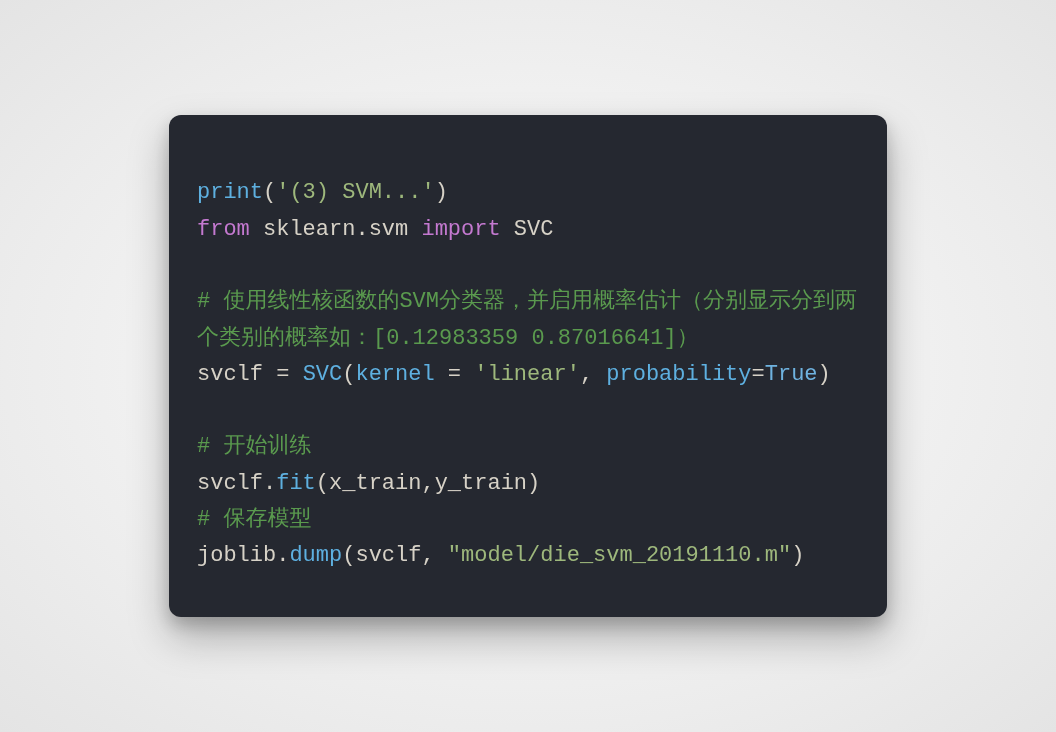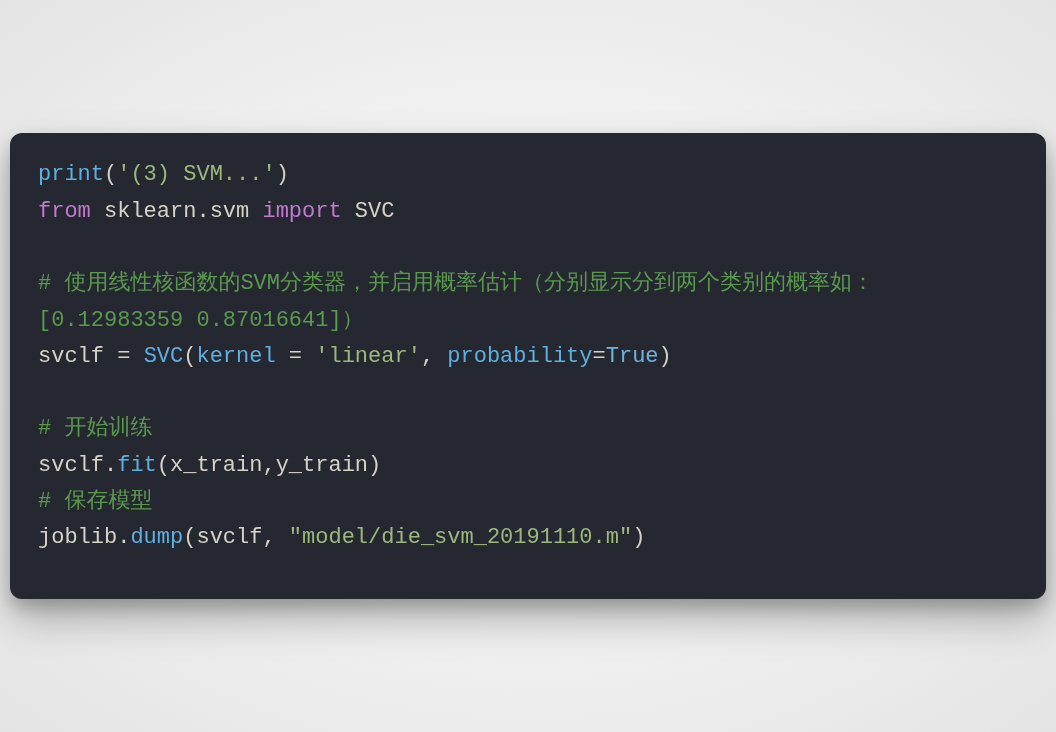--- a/index.html
+++ b/index.html
@@ -6,24 +6,24 @@
   body {
     width: 1056px;
     height: 732px;
     background: radial-gradient(ellipse at center, #fdfdfd 0%, #ececec 70%, #e4e4e4 100%);
     display: flex;
     align-items: center;
     justify-content: center;
     font-family: "SFMono-Regular", Consolas, "Liberation Mono", Menlo, monospace;
   }
   .card {
-    width: 1036px;
+    width: 718px;
     background: #252830;
     border-radius: 12px;
-    padding: 24px 28px 42px 28px;
+    padding: 60px 28px 42px 28px;
     box-shadow: 0 20px 40px rgba(0,0,0,0.28), 0 8px 16px rgba(0,0,0,0.18);
   }
   pre {
     font-family: inherit;
     font-size: 22px;
     line-height: 1.65;
     white-space: pre-wrap;
     word-break: break-word;
   }
   .fn    { color: #5eb0e0; }

